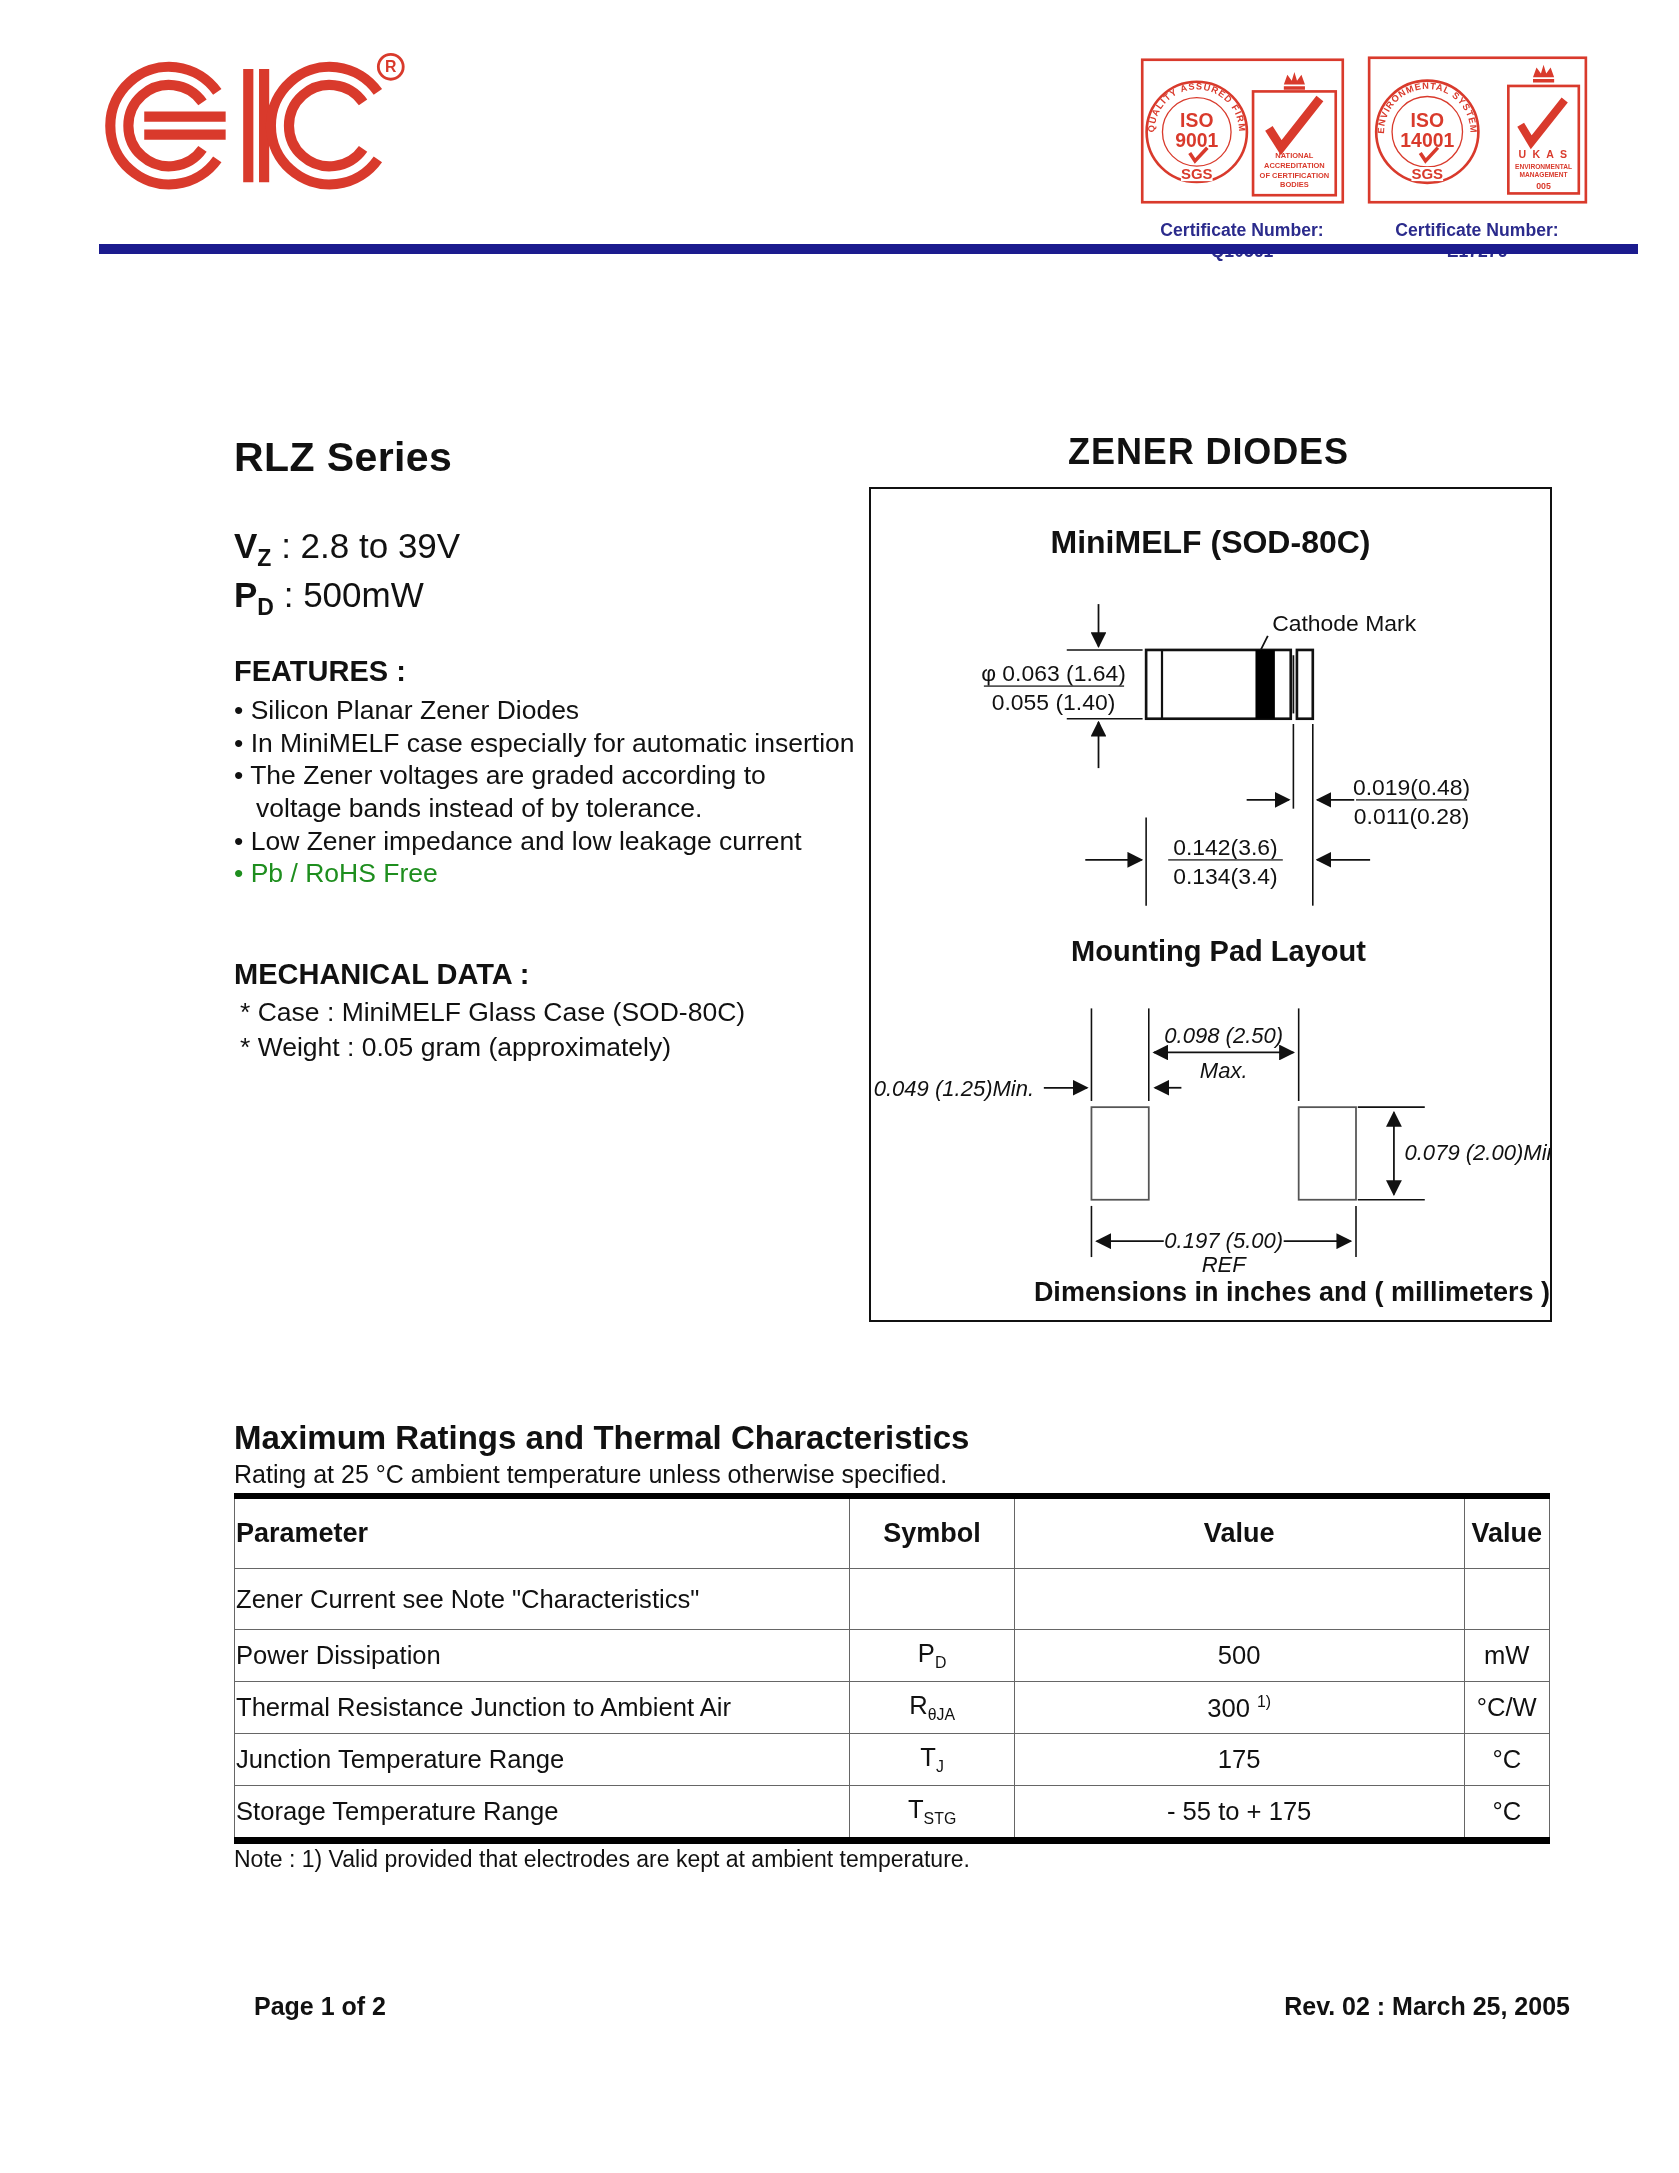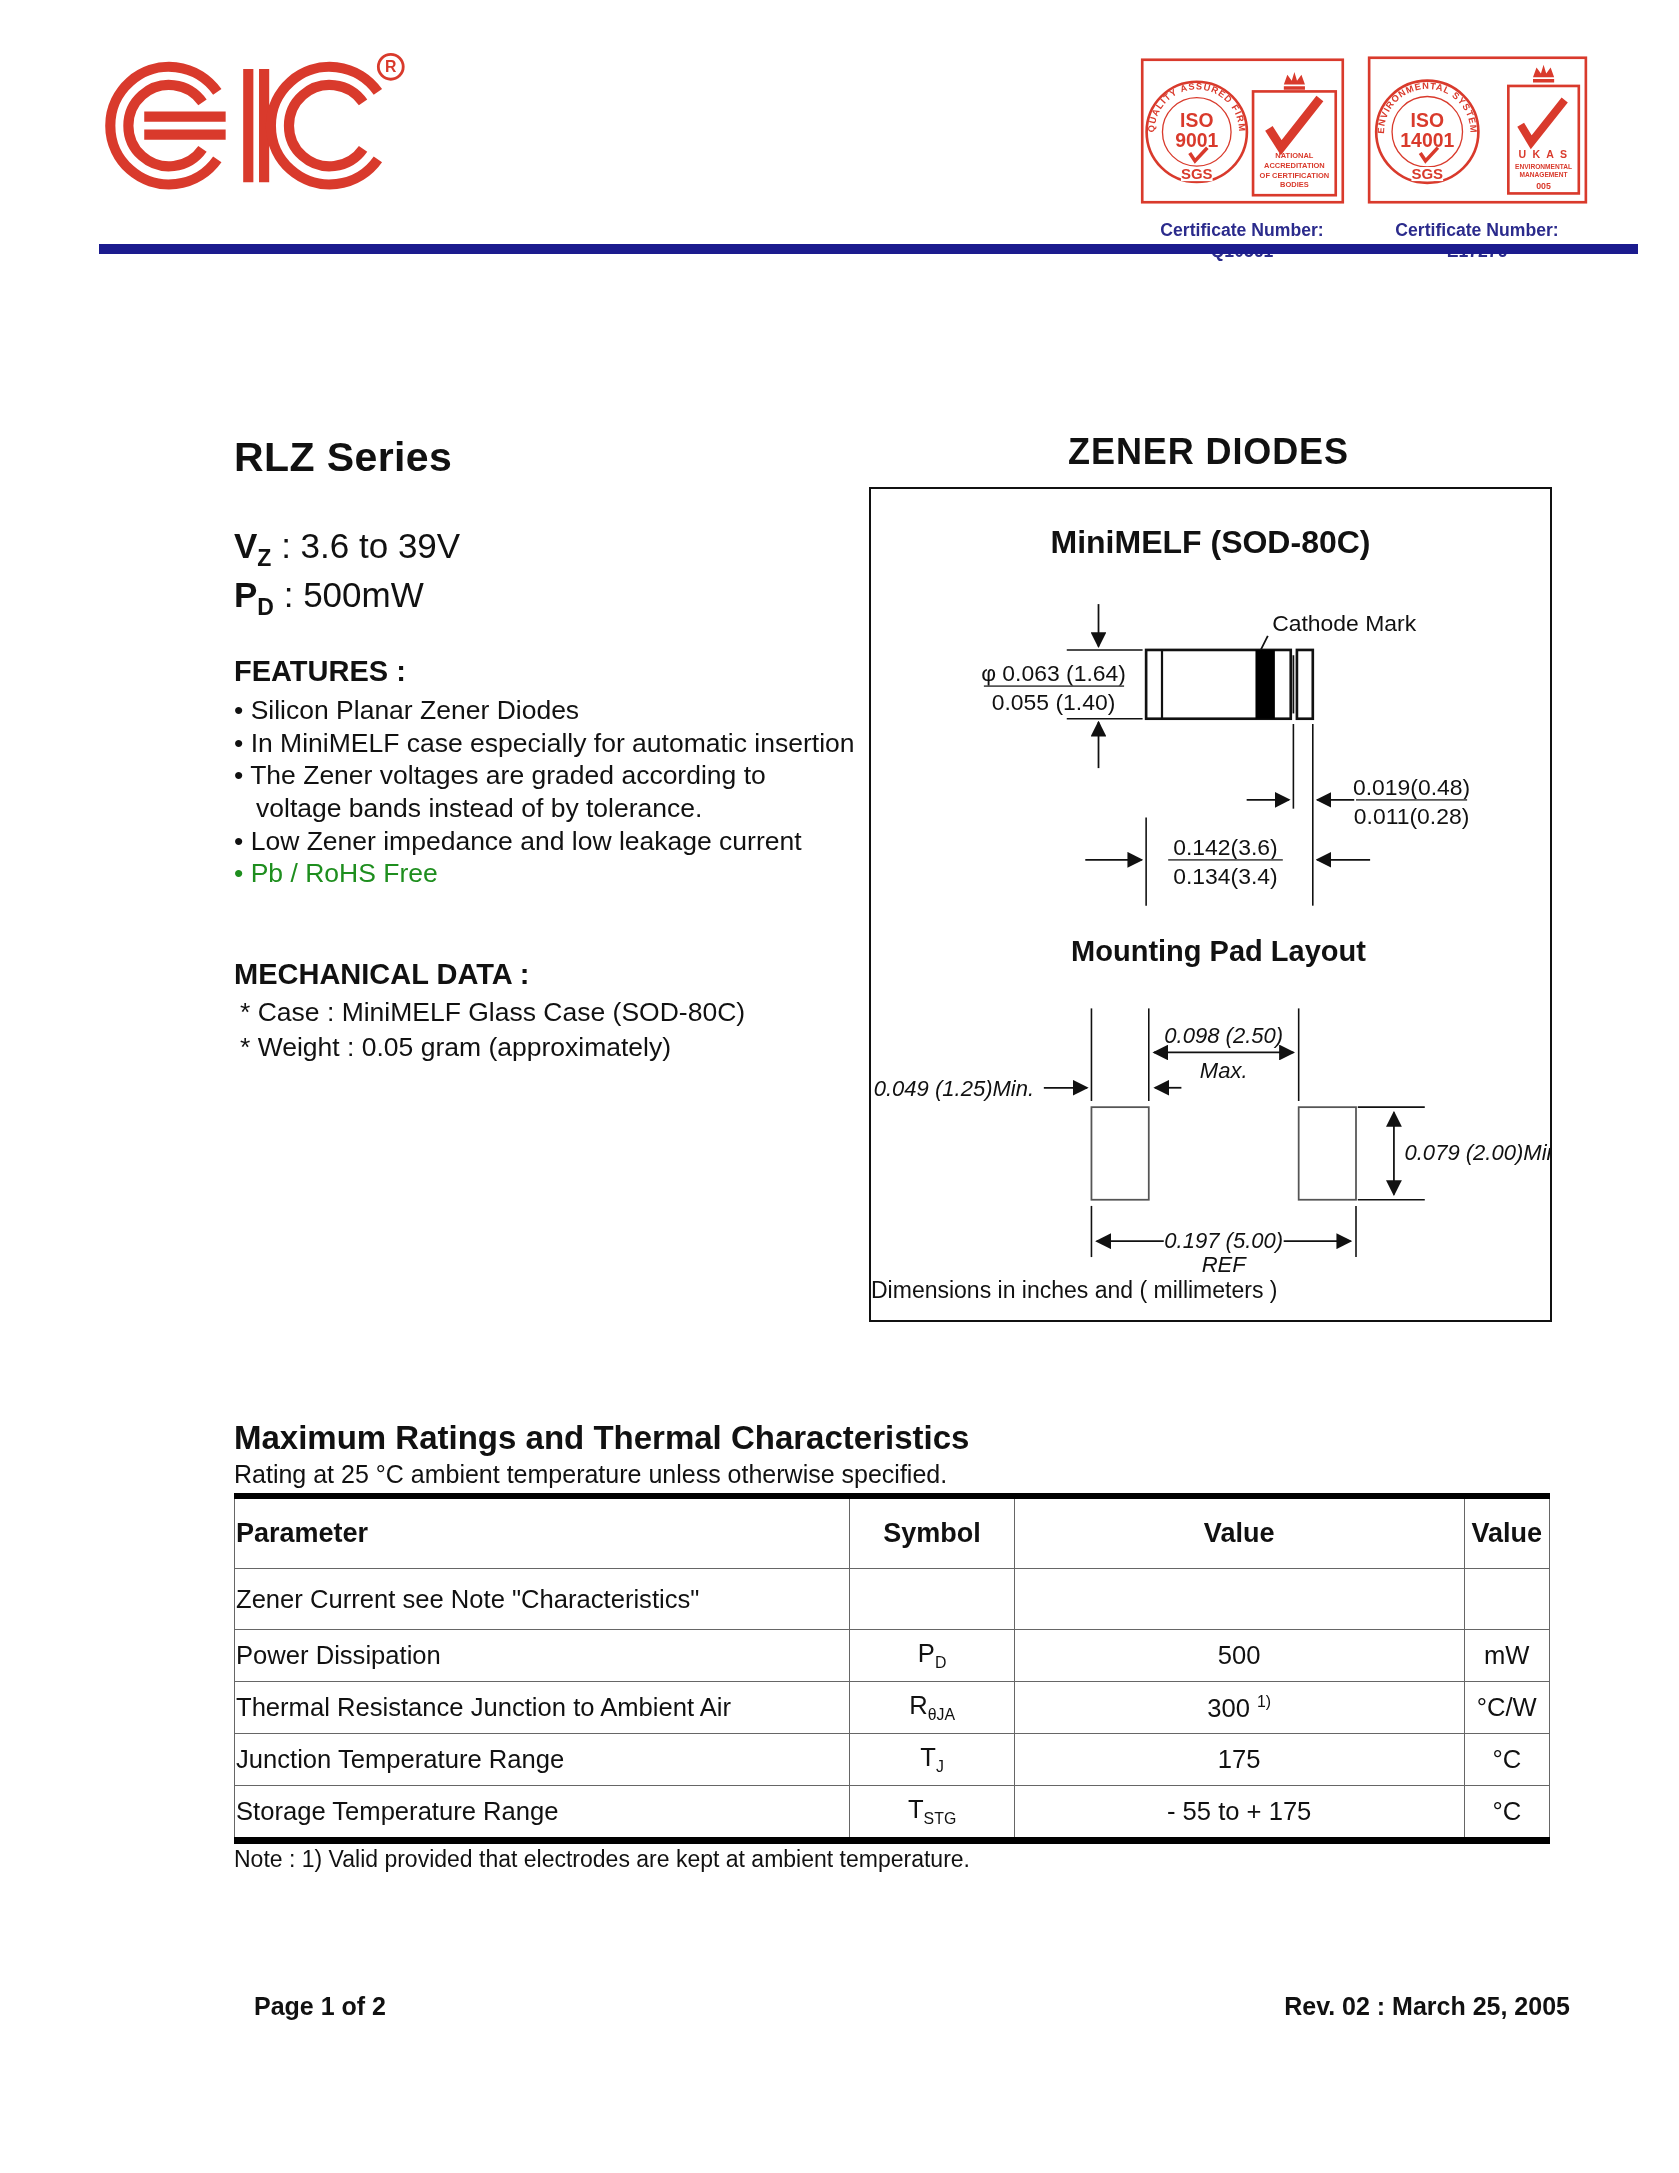--- a/index.html
+++ b/index.html
@@ -17,21 +17,21 @@
   .spec-line .sym{font-weight:bold;}
   .spec-line sub{font-size:23px;font-weight:bold;}
   .sec-head{font-size:29px;font-weight:bold;}
   .feat-line{font-size:26.5px;white-space:nowrap;}
   .feat-green{color:#1e8e1e;}
   .mech-line{font-size:26.5px;white-space:nowrap;}
   
   .diagram-box{border:2.2px solid #111;}
   .box-subtitle{width:100%;text-align:center;font-size:32px;font-weight:bold;}
   .pad-title{width:100%;text-align:center;font-size:29px;font-weight:bold;}
-  .box-footnote{width:100%;text-align:left;font-size:23px;font-weight:normal;}
+  .box-footnote{width:100%;text-align:right;font-size:27px;font-weight:bold;}
   svg text{font-family:"Liberation Sans", sans-serif;}
   .dim-t{font-size:26px;fill:#111;}
   .dim-i{font-size:25px;fill:#111;font-style:italic;}
   
   .ratings-head{font-size:33px;font-weight:bold;}
   .ratings-sub{font-size:25px;}
   table.ratings{border-collapse:collapse;width:1316px;
     border-top:6.2px solid #000;border-bottom:7px solid #000;
     border-left:1.8px solid #666;border-right:1.8px solid #666;font-size:25.6px;color:#111;}
   table.ratings th, table.ratings td{border:1.8px solid #666;}
@@ -121,21 +121,21 @@
       <text x="200" y="151" text-anchor="middle" font-size="10" font-weight="bold" fill="#d93a2c">005</text>
     </svg>
     <div class="cert-caption">Certificate Number: E17276</div>
   </div>
 
   <div class="abs navy-bar" style="left:99px;top:244px;width:1539px;height:9.7px;"></div>
 
   <div class="abs h-series" style="left:234px;top:434px;">RLZ Series</div>
   <div class="abs h-zener" style="left:869px;top:431px;">ZENER DIODES</div>
 
-  <div class="abs spec-line" style="left:234px;top:526px;"><span class="sym">V</span><sub>Z</sub><span> : 3.6 to 39V</span></div>
+  <div class="abs spec-line" style="left:234px;top:526px;"><span class="sym">V</span><sub>Z</sub><span> : 2.8 to 39V</span></div>
   <div class="abs spec-line" style="left:234px;top:575px;"><span class="sym">P</span><sub>D</sub><span> : 500mW</span></div>
 
   <div class="abs sec-head" style="left:234px;top:655px;">FEATURES :</div>
   <div class="abs feat-line" style="left:234px;top:695px;"><span>•</span> <span>Silicon Planar Zener Diodes</span></div>
   <div class="abs feat-line" style="left:234px;top:760px;"><span>•</span> <span>The Zener voltages are graded according to</span></div>
   <div class="abs feat-line" style="left:234px;top:728px;"><span>•</span> <span>In MiniMELF case especially for automatic insertion</span></div>
   <div class="abs feat-line" style="left:256px;top:793px;"><span>voltage bands instead of by tolerance.</span></div>
   <div class="abs feat-line" style="left:234px;top:826px;"><span>•</span> <span>Low Zener impedance and low leakage current</span></div>
   <div class="abs feat-line feat-green" style="left:234px;top:858px;"><span>•</span> <span>Pb / RoHS Free</span></div>
 

